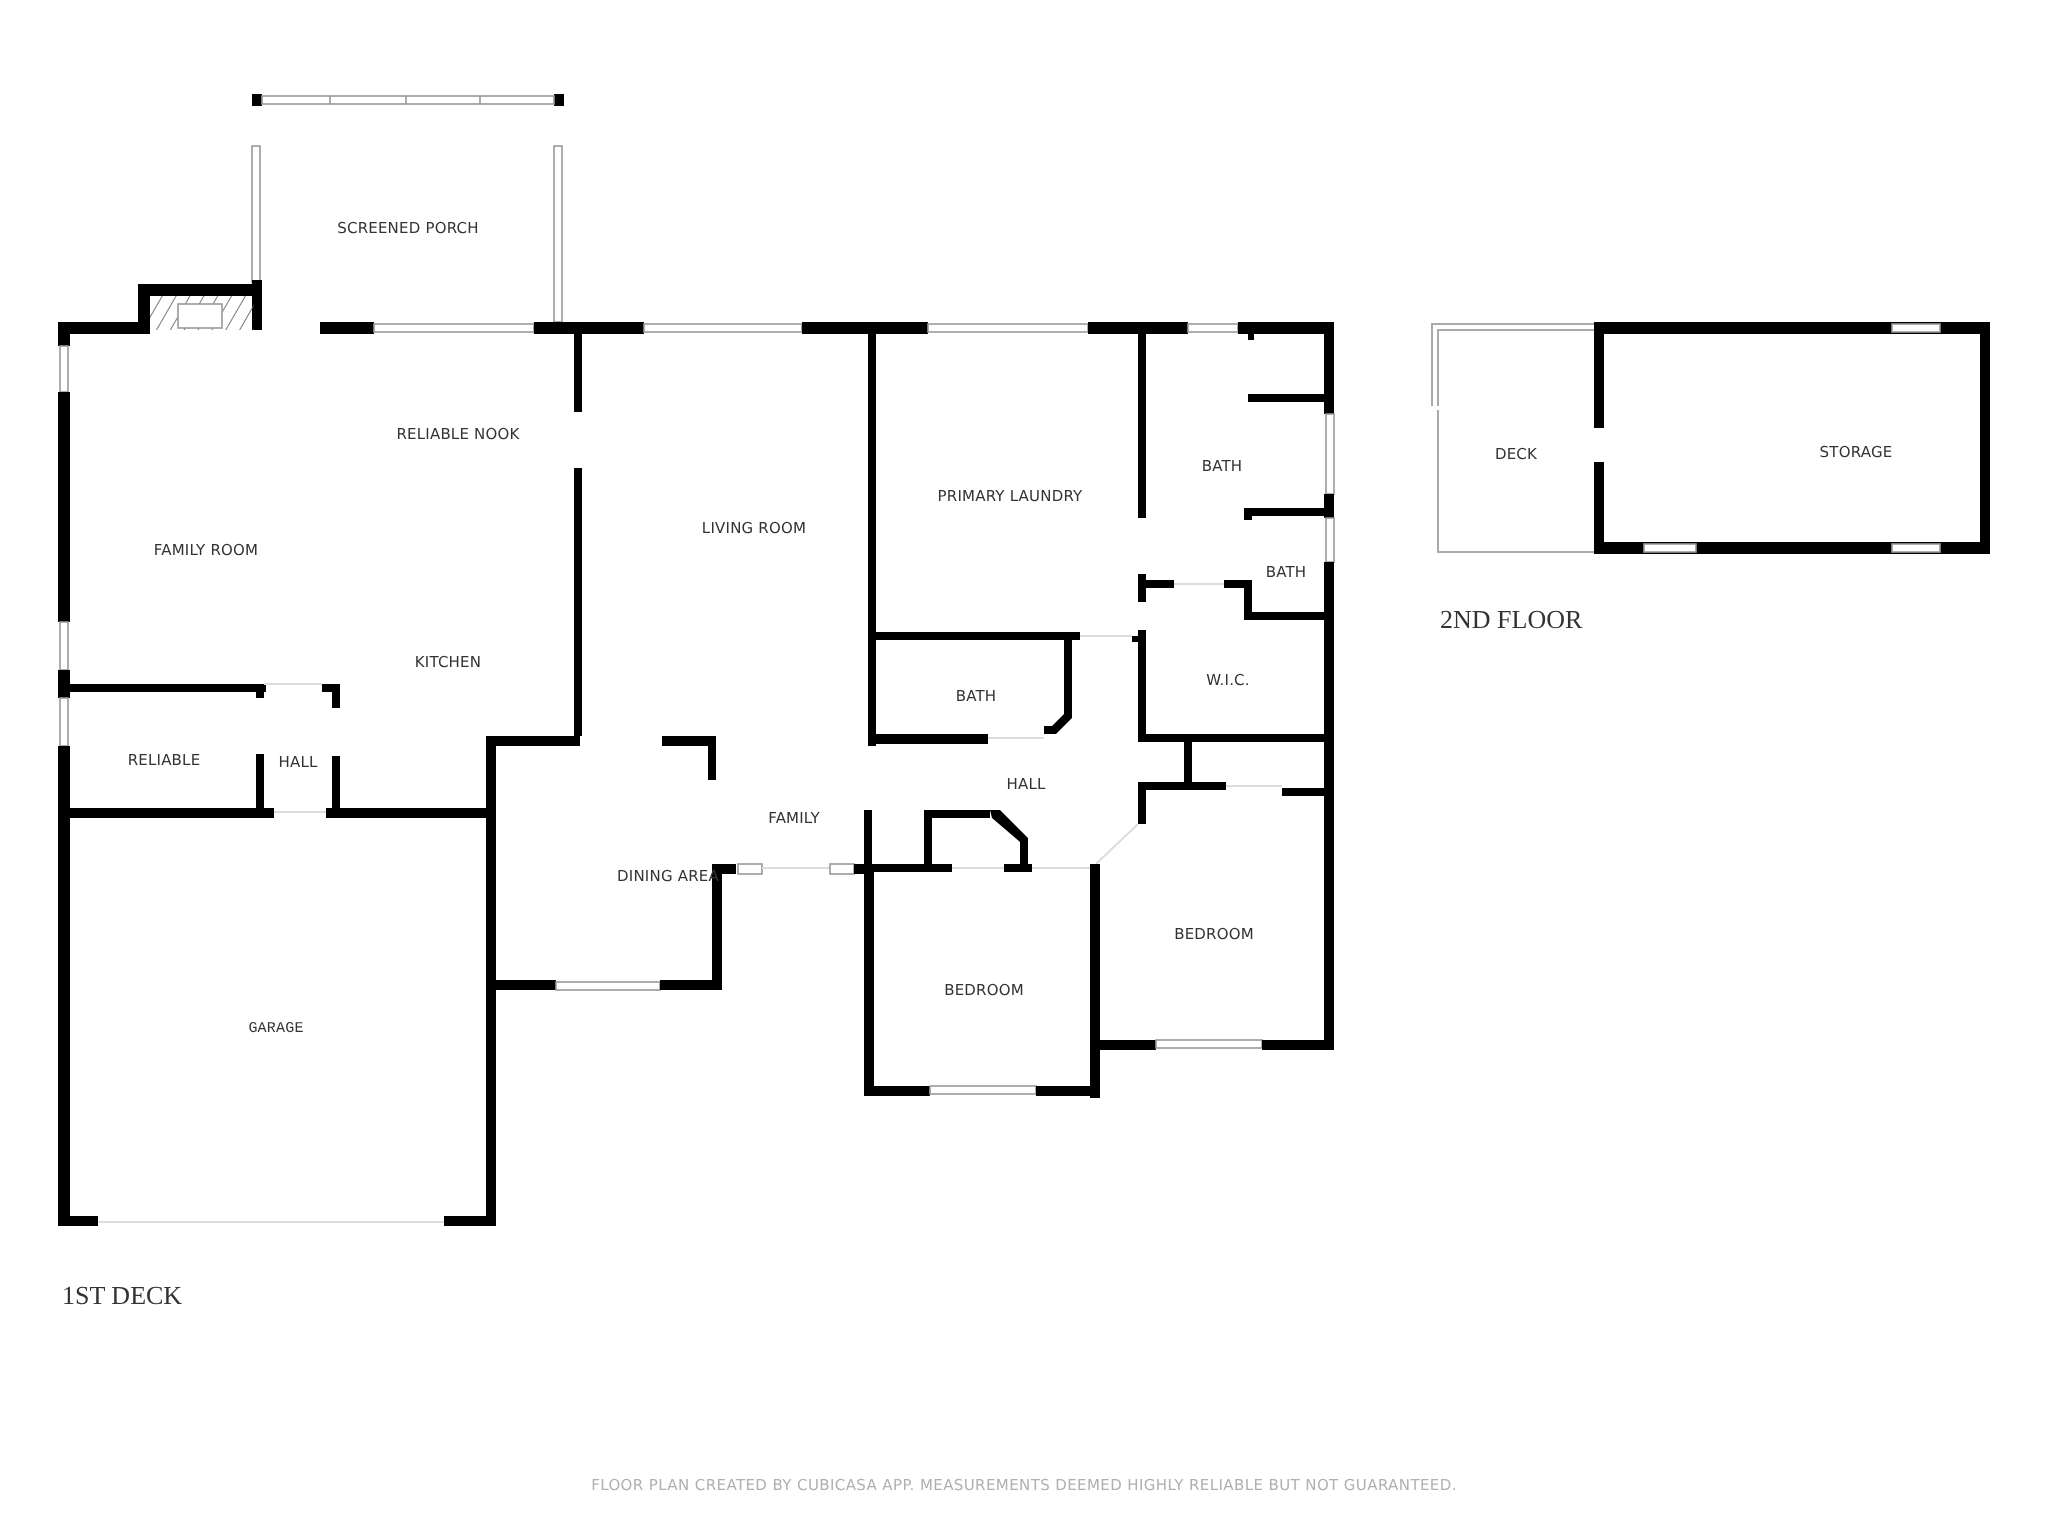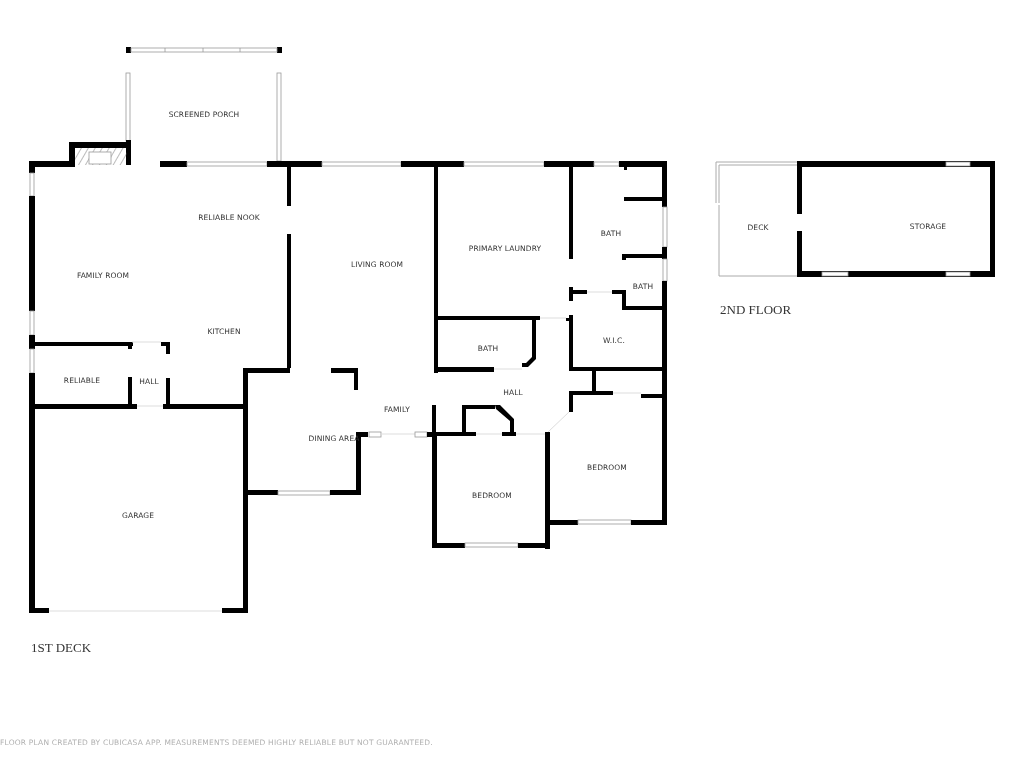--- a/index.html
+++ b/index.html
@@ -1,20 +1,20 @@
 <!DOCTYPE html>
 <html><head>
 <meta charset="utf-8">
 <style>
   html, body { margin: 0; padding: 0; background: #ffffff; }
   body { width: 1024px; height: 768px; position: relative; overflow: hidden; font-family: "DejaVu Sans", sans-serif; }
   #plan { position: absolute; left: 0; top: 0; width: 1024px; height: 768px; }
   .lbl { position: absolute; transform: translate(-50%, -50%); font-size: 7.5px; color: #333; letter-spacing: 0.1px; white-space: nowrap; }
   .floor-lbl { position: absolute; font-size: 13px; color: #333; white-space: nowrap; font-family: Liberation Serif, serif; }
-  .footer { position: absolute; left: 0; width: 1024px; top: 738px; font-size: 7.5px; color: #b0b0b0; letter-spacing: 0.2px; }
+  .footer { position: absolute; left: 0; width: 1024px; top: 738px; text-align: center; font-size: 7.5px; color: #b0b0b0; letter-spacing: 0.2px; }
   .wall { fill: #000; }
   .win { fill: #fff; stroke: #999; stroke-width: 0.8; }
   .thin { fill: none; stroke: #aaa; stroke-width: 1; }
   .door { fill: none; stroke: #ddd; stroke-width: 1; }
 </style>
 </head>
 <body>
 
 <svg id="plan" viewBox="0 0 1024 768" xmlns="http://www.w3.org/2000/svg">
   <defs>
@@ -184,21 +184,21 @@
 <div class="lbl" style="left:611px; top:233px;">BATH</div>
 <div class="lbl" style="left:643px; top:286px;">BATH</div>
 <div class="lbl" style="left:614px; top:340px;">W.I.C.</div>
 <div class="lbl" style="left:513px; top:392px;">HALL</div>
 <div class="lbl" style="left:82px; top:380px;">RELIABLE</div>
 <div class="lbl" style="left:149px; top:381px;">HALL</div>
 <div class="lbl" style="left:397px; top:409px;">FAMILY</div>
 <div class="lbl" style="left:302px; top:438px;margin-left:32px;">DINING AREA</div>
 <div class="lbl" style="left:492px; top:495px;">BEDROOM</div>
 <div class="lbl" style="left:607px; top:467px;">BEDROOM</div>
-<div class="lbl" style="left:138px; top:515px;">GARAGE</div>
+<div class="lbl" style="left:138px; top:515px;font-family:Liberation Mono, monospace;">GARAGE</div>
 
 <div class="lbl" style="left:758px; top:227px;">DECK</div>
 <div class="lbl" style="left:896px; top:226px;margin-left:32px;">STORAGE</div>
 
 <div class="floor-lbl" style="left:31px; top:640px;">1ST DECK</div>
 <div class="floor-lbl" style="left:720px; top:302px;">2ND FLOOR</div>
 
 <div class="footer">FLOOR PLAN CREATED BY CUBICASA APP. MEASUREMENTS DEEMED HIGHLY RELIABLE BUT NOT GUARANTEED.</div>
 
 </body></html>

